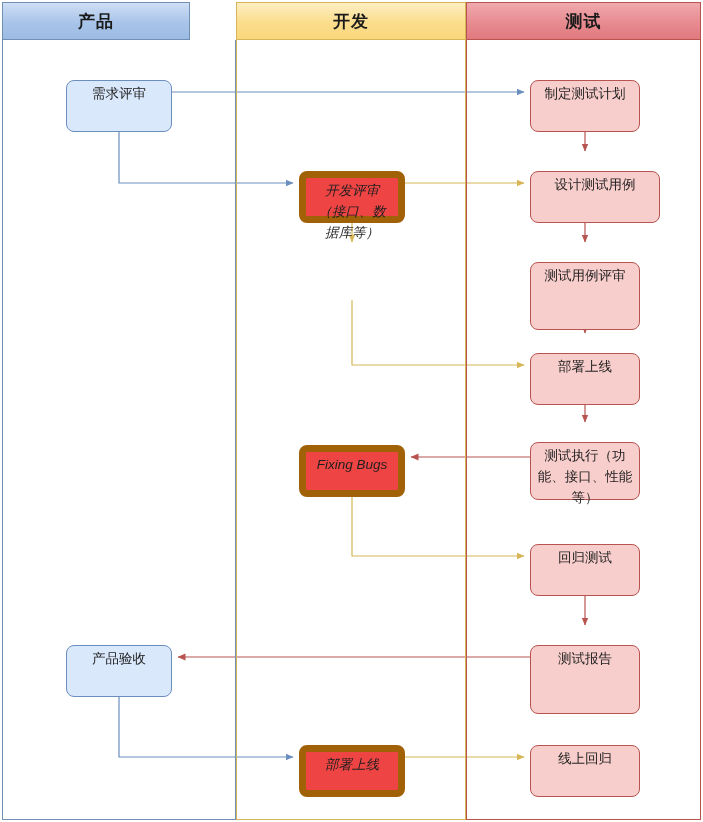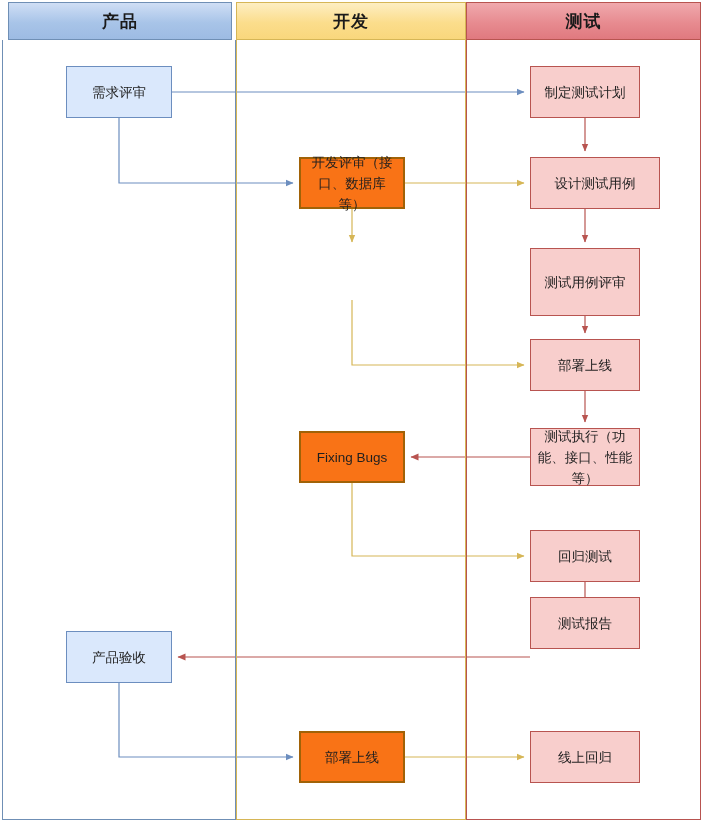--- a/index.html
+++ b/index.html
@@ -56,38 +56,40 @@
     box-sizing: border-box;
     background: transparent;
   }
   .lane-body-product { border: 1px solid #6f8fb5; border-top: none; }
   .lane-body-dev { border: 1px solid #d6b656; border-top: none; }
   .lane-body-test { border: 1px solid #b85450; border-top: none; }
 
   .node {
     position: absolute;
     box-sizing: border-box;
-    border-radius: 0;
+    border-radius: 8px;
     display: flex;
-    align-items: center;
+    align-items: flex-start;
     justify-content: center;
     text-align: center;
     font-size: 13.5px;
     line-height: 21px;
     color: #1f1f1f;
     padding: 2px 6px;
     white-space: pre-line;
+    margin-top: 14px;
   }
   .node-product {
     background: #dae8fc;
     border: 1px solid #6c8ebf;
   }
   .node-dev {
-    background: #f97316;
-    border: 2px solid #a16207;
+    background: #ef4444;
+    border: 7px solid #a16207;
+    font-style: italic;
   }
   .node-test {
     background: #f8cecc;
     border: 1px solid #b85450;
   }
 </style>
 </head>
 <body>
 
 <div id="canvas">
@@ -129,21 +131,21 @@
 
     <path d="M585,582 L585,625" fill="none" stroke="#b85450" stroke-width="1.2" marker-end="url(#ah-red)"></path>
 
     <path d="M530,657 L178,657" fill="none" stroke="#b85450" stroke-width="1.2" marker-end="url(#ah-red)"></path>
 
     <path d="M119,683 L119,757 L293,757" fill="none" stroke="#6c8ebf" stroke-width="1.2" marker-end="url(#ah-blue)"></path>
 
     <path d="M405,757 L524,757" fill="none" stroke="#d6b656" stroke-width="1.2" marker-end="url(#ah-yellow)"></path>
   </svg>
 
-  <div class="lane-header lane-head-product" style="left:8px; width:224px;">
+  <div class="lane-header lane-head-product" style="left:2px; width:188px;">
     <span>产品</span>
   </div>
   <div class="lane-header lane-head-dev" style="left:236px; width:230px;">
     <span>开发</span>
   </div>
   <div class="lane-header lane-head-test" style="left:466px; width:235px;">
     <span>测试</span>
   </div>
 
   <div class="lane-body lane-body-product" style="left:2px; width:234px; height:780px;"></div>
@@ -188,21 +190,21 @@
   </div>
 
   <div class="node node-test" style="left:530px; top:428px; width:110px; height:58px;">
     <span>测试执行（功能、接口、性能等）</span>
   </div>
 
   <div class="node node-test" style="left:530px; top:530px; width:110px; height:52px;">
     <span>回归测试</span>
   </div>
 
-  <div class="node node-test" style="left:530px; top:597px; width:110px; height:52px;">
+  <div class="node node-test" style="left:530px; top:631px; width:110px; height:69px;">
     <span>测试报告</span>
   </div>
 
   <div class="node node-test" style="left:530px; top:731px; width:110px; height:52px;">
     <span>线上回归</span>
   </div>
 
 </div>
 
 </body></html>

